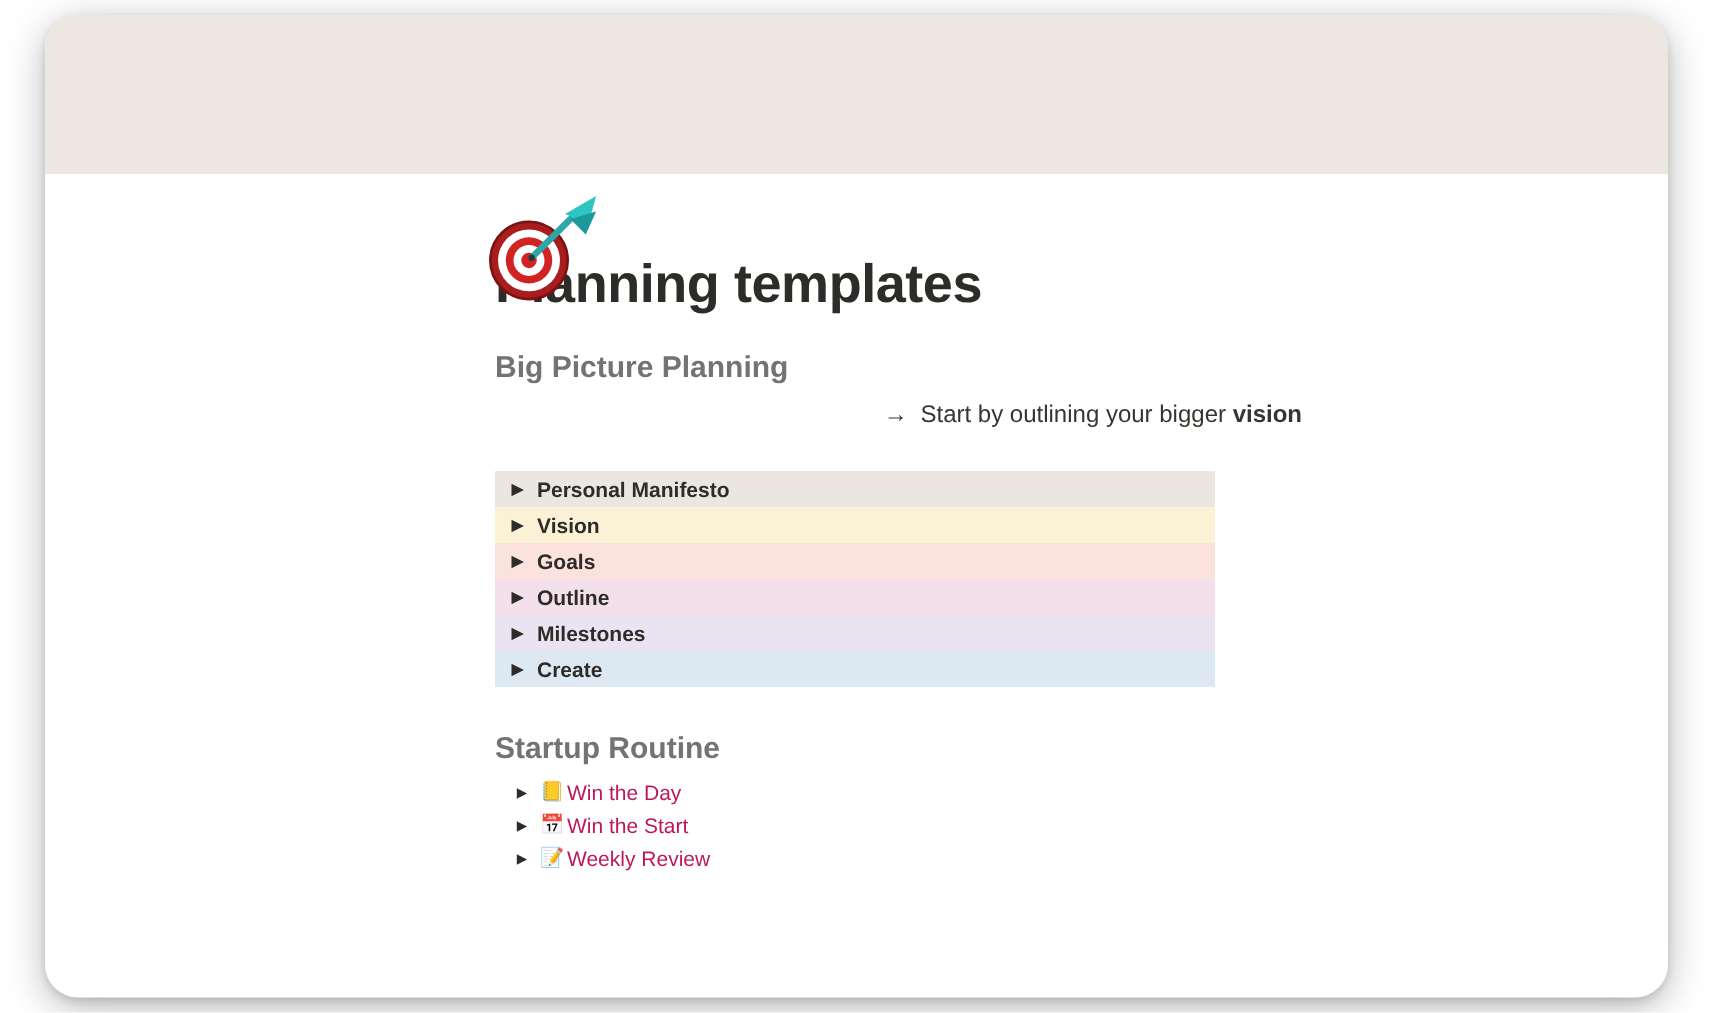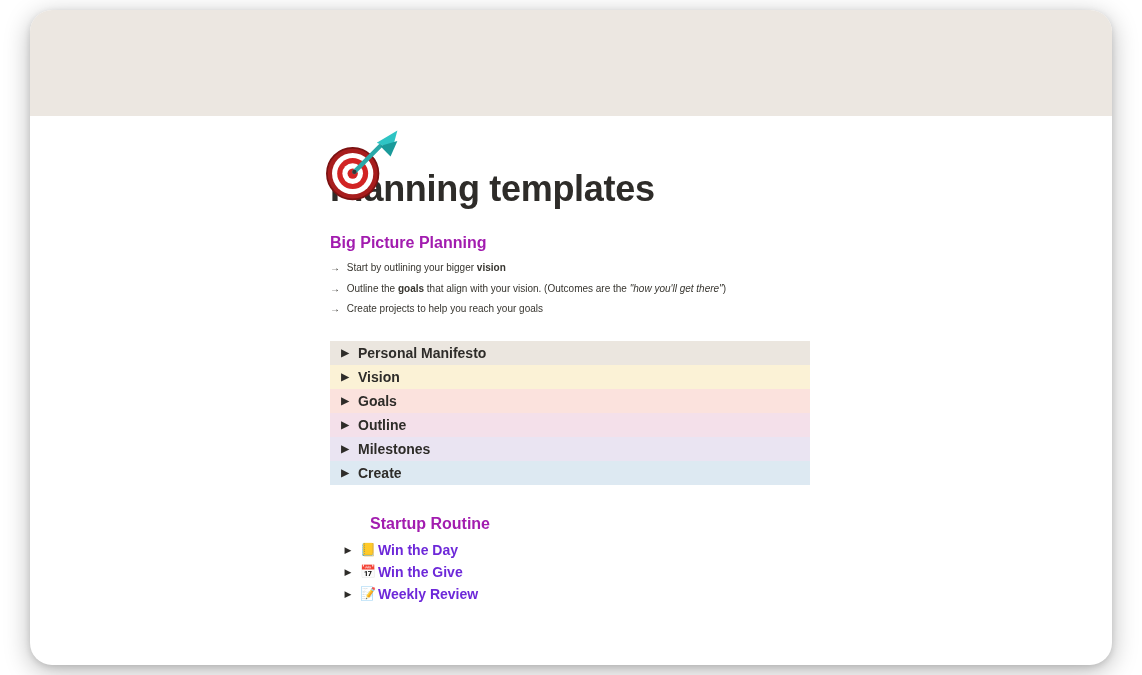--- a/index.html
+++ b/index.html
@@ -41,33 +41,34 @@
     height: 86px;
   }
   h1.title {
     font-size: 36px;
     font-weight: 700;
     letter-spacing: -0.3px;
     margin-top: 52px;
     color: #2e2c29;
   }
   h2.section {
-    font-size: 16px;
+    font-size: 20px;
     font-weight: 700;
     margin-top: 24px;
-    color: #a21caf;
+    color: #737373;
   }
   .bullets {
     margin-top: 8px;
   }
   .bullet-line {
-    font-size: 10px;
+    font-size: 16px;
     line-height: 1.55;
     margin: 5px 0;
     color: #37352f;
+    text-align: right;
   }
   .arrow {
     display: inline-block;
     margin-right: 4px;
     color: #37352f;
   }
   .bold { font-weight: 700; }
   .italic { font-style: italic; }
   .toggle-list {
     margin-top: 24px;
@@ -112,22 +113,22 @@
     width: 12px;
     font-size: 9px;
     margin-right: 6px;
   }
   .routine-emoji {
     display: inline-block;
     width: 18px;
     font-size: 13px;
   }
   .routine-label {
-    color: #6d28d9;
-    font-weight: 700;
+    color: #be185d;
+    font-weight: 400;
   }
 </style>
 </head>
 <body>
 
 <div class="frame">
   <div class="header-strip"></div>
 
   <div class="content">
 
@@ -152,28 +153,20 @@
 
     <h1 class="title">Planning templates</h1>
 
     <h2 class="section">Big Picture Planning</h2>
 
     <div class="bullets">
       <div class="bullet-line">
         <span class="arrow">→</span>
         <span>Start by outlining your bigger </span><span class="bold">vision</span><span></span>
       </div>
-      <div class="bullet-line">
-        <span class="arrow">→</span>
-        <span>Outline the </span><span class="bold">goals</span><span> that align with your vision. (Outcomes are the </span><span class="italic">"how you'll get there"</span><span>)</span>
-      </div>
-      <div class="bullet-line">
-        <span class="arrow">→</span>
-        <span>Create projects to help you reach your goals</span>
-      </div>
     </div>
 
     <div class="toggle-list">
       <div class="toggle-row c0">
         <span class="caret">▶</span>
         <span>Personal Manifesto</span>
       </div>
       <div class="toggle-row c1">
         <span class="caret">▶</span>
         <span>Vision</span>
@@ -189,32 +182,32 @@
       <div class="toggle-row c4">
         <span class="caret">▶</span>
         <span>Milestones</span>
       </div>
       <div class="toggle-row c5">
         <span class="caret">▶</span>
         <span>Create</span>
       </div>
     </div>
 
-    <h2 class="section" style="margin-top:30px;margin-left:40px;">Startup Routine</h2>
+    <h2 class="section" style="margin-top:30px;">Startup Routine</h2>
 
     <div class="routine-list">
       <div class="routine-row">
         <span class="caret">▶</span>
         <span class="routine-emoji">📒</span>
         <span class="routine-label">Win the Day</span>
       </div>
       <div class="routine-row">
         <span class="caret">▶</span>
         <span class="routine-emoji">📅</span>
-        <span class="routine-label">Win the Give</span>
+        <span class="routine-label">Win the Start</span>
       </div>
       <div class="routine-row">
         <span class="caret">▶</span>
         <span class="routine-emoji">📝</span>
         <span class="routine-label">Weekly Review</span>
       </div>
 
     </div>
 
   </div>

